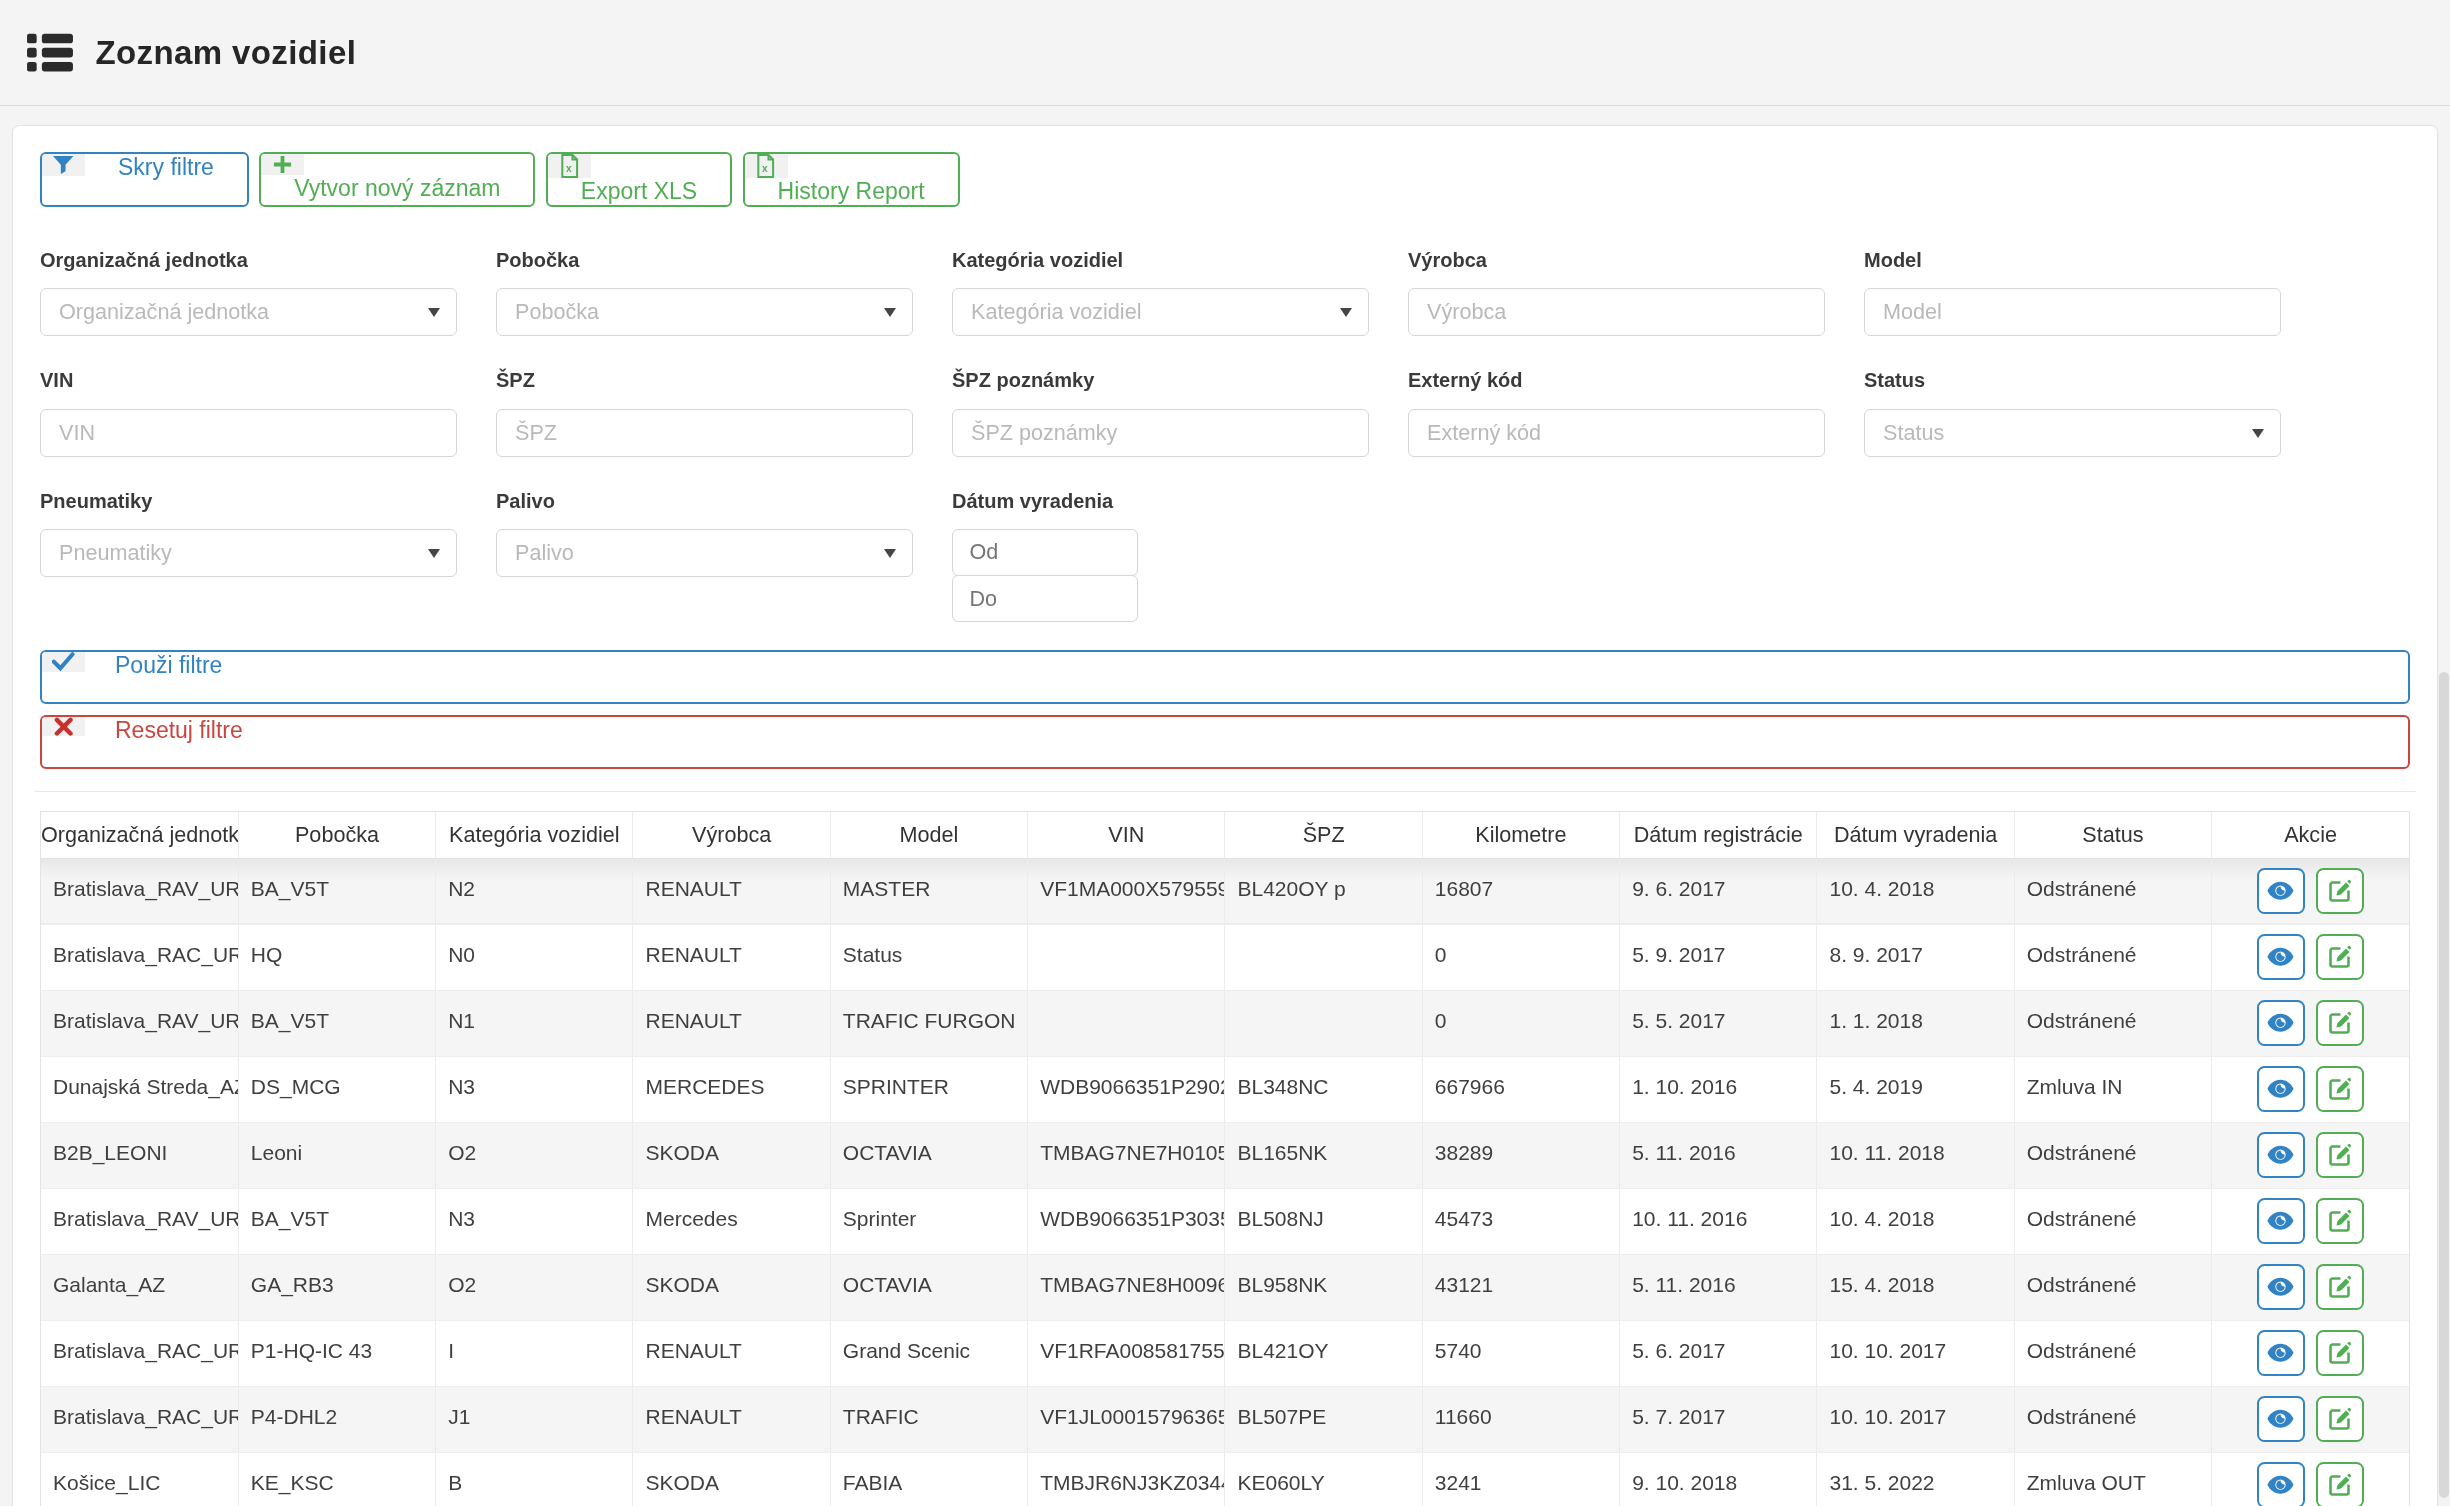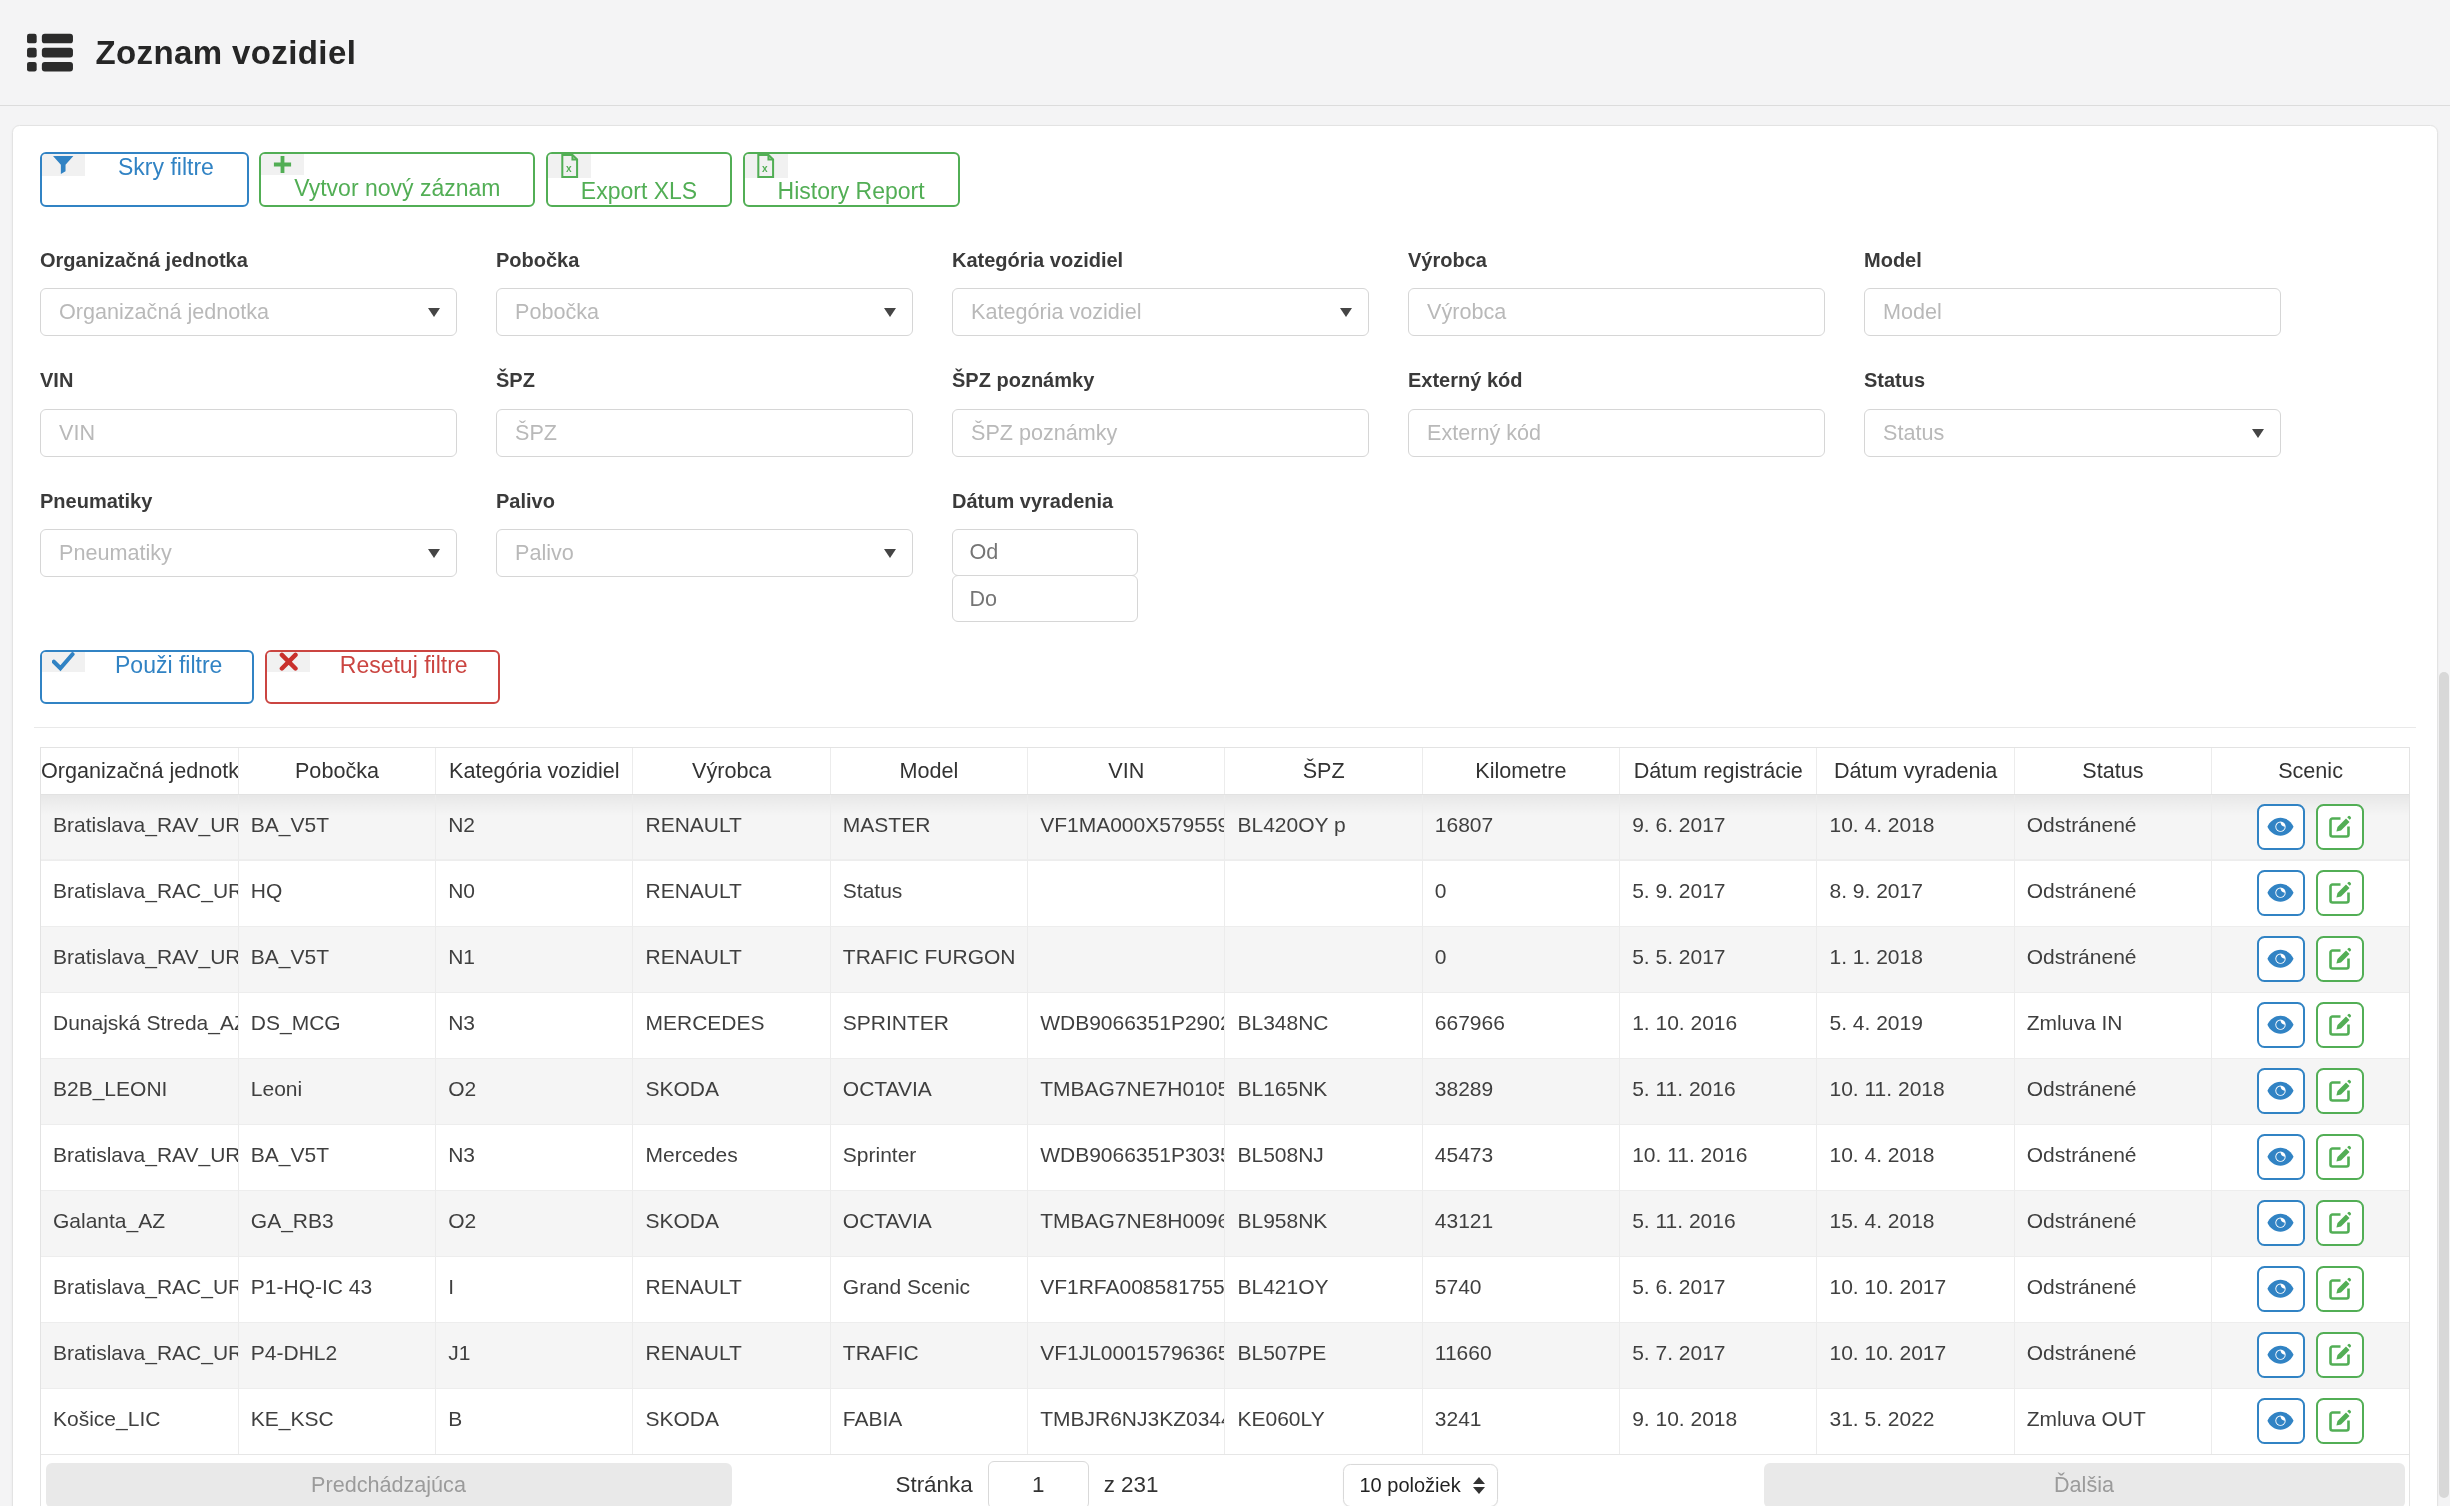--- a/index.html
+++ b/index.html
@@ -53,21 +53,21 @@
   .caret {
     position:absolute; right:16.4px; top:50%; margin-top:-3.7px;
     width:0; height:0; border-left:6.7px solid transparent; border-right:6.7px solid transparent;
     border-top:9px solid #454545;
   }
   .fdates { display:flex; flex-direction:column; width:186px; }
   .fdates input { width:186px; height:47px; border:1.5px solid #d6d6d6; border-radius:6px;
     font-size:21.6px; padding:0 16.4px; font-family:inherit; }
   .fdates input + input { margin-top:-0.7px; }
 
-  .filter-actions { display:flex; gap:10.4px; margin:28px 0 22.4px; }
+  .filter-actions { display:flex; gap:10.4px; margin:28px 0 22.4px;flex-direction:column; }
   .filter-actions .btn { height:54px; }
   .filter-actions .btn .btn-label { padding:0 30px; }
 
   .divider { border-top:1.5px solid #e9e9e9; margin:0 -6px 19.4px; }
 
   
   .table-wrap { border:1.5px solid #e3e3e3; }
   table { width:100%; border-collapse:collapse; table-layout:fixed; }
   thead th {
     height:46px; font-size:21.6px; font-weight:normal; color:#333; text-align:center;
@@ -308,21 +308,21 @@
             <th>Pobočka</th>
             <th>Kategória vozidiel</th>
             <th>Výrobca</th>
             <th>Model</th>
             <th>VIN</th>
             <th>ŠPZ</th>
             <th>Kilometre</th>
             <th>Dátum registrácie</th>
             <th>Dátum vyradenia</th>
             <th>Status</th>
-            <th>Scenic</th>
+            <th>Akcie</th>
           </tr>
         </thead>
       <tbody>
           <tr>
     <td>Bratislava_RAV_URG</td>
             <td>BA_V5T</td>
             <td>N2</td>
             <td>RENAULT</td>
             <td>MASTER</td>
             <td>VF1MA000X579559...</td>

